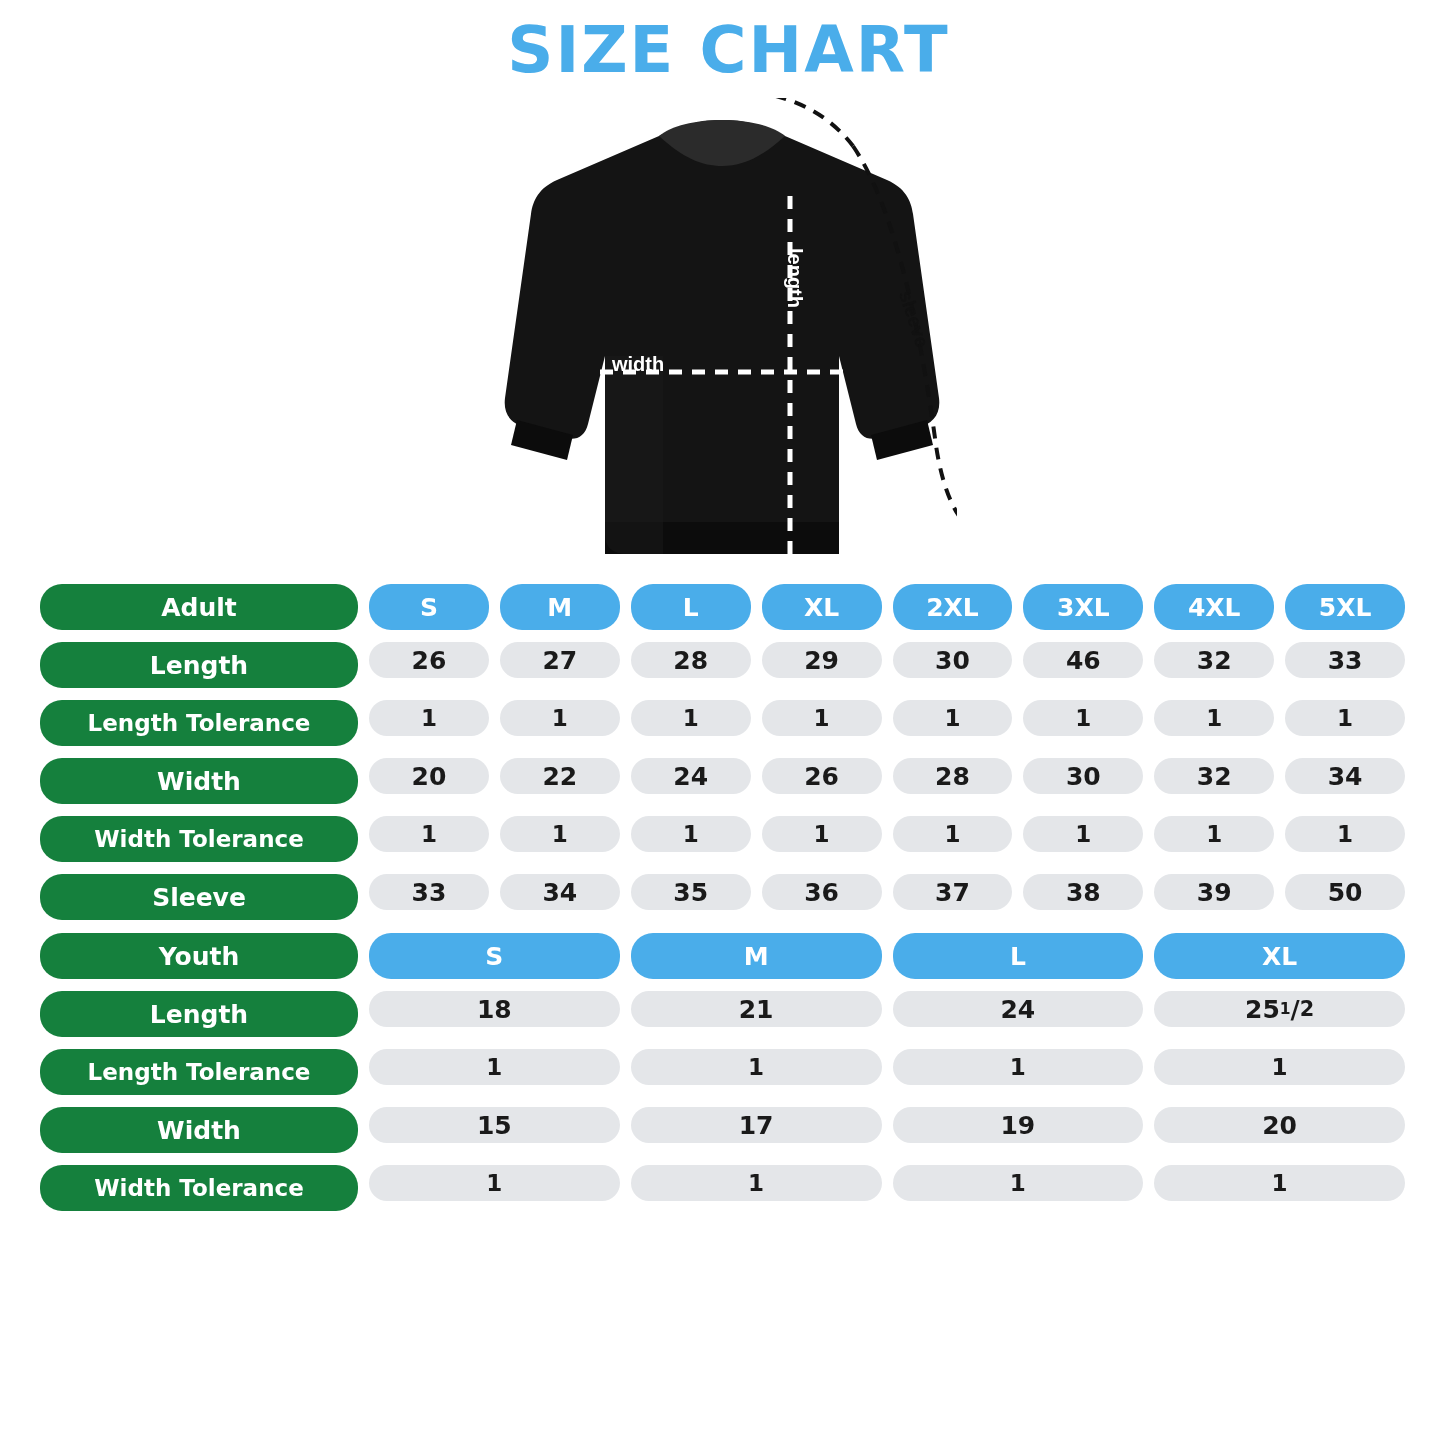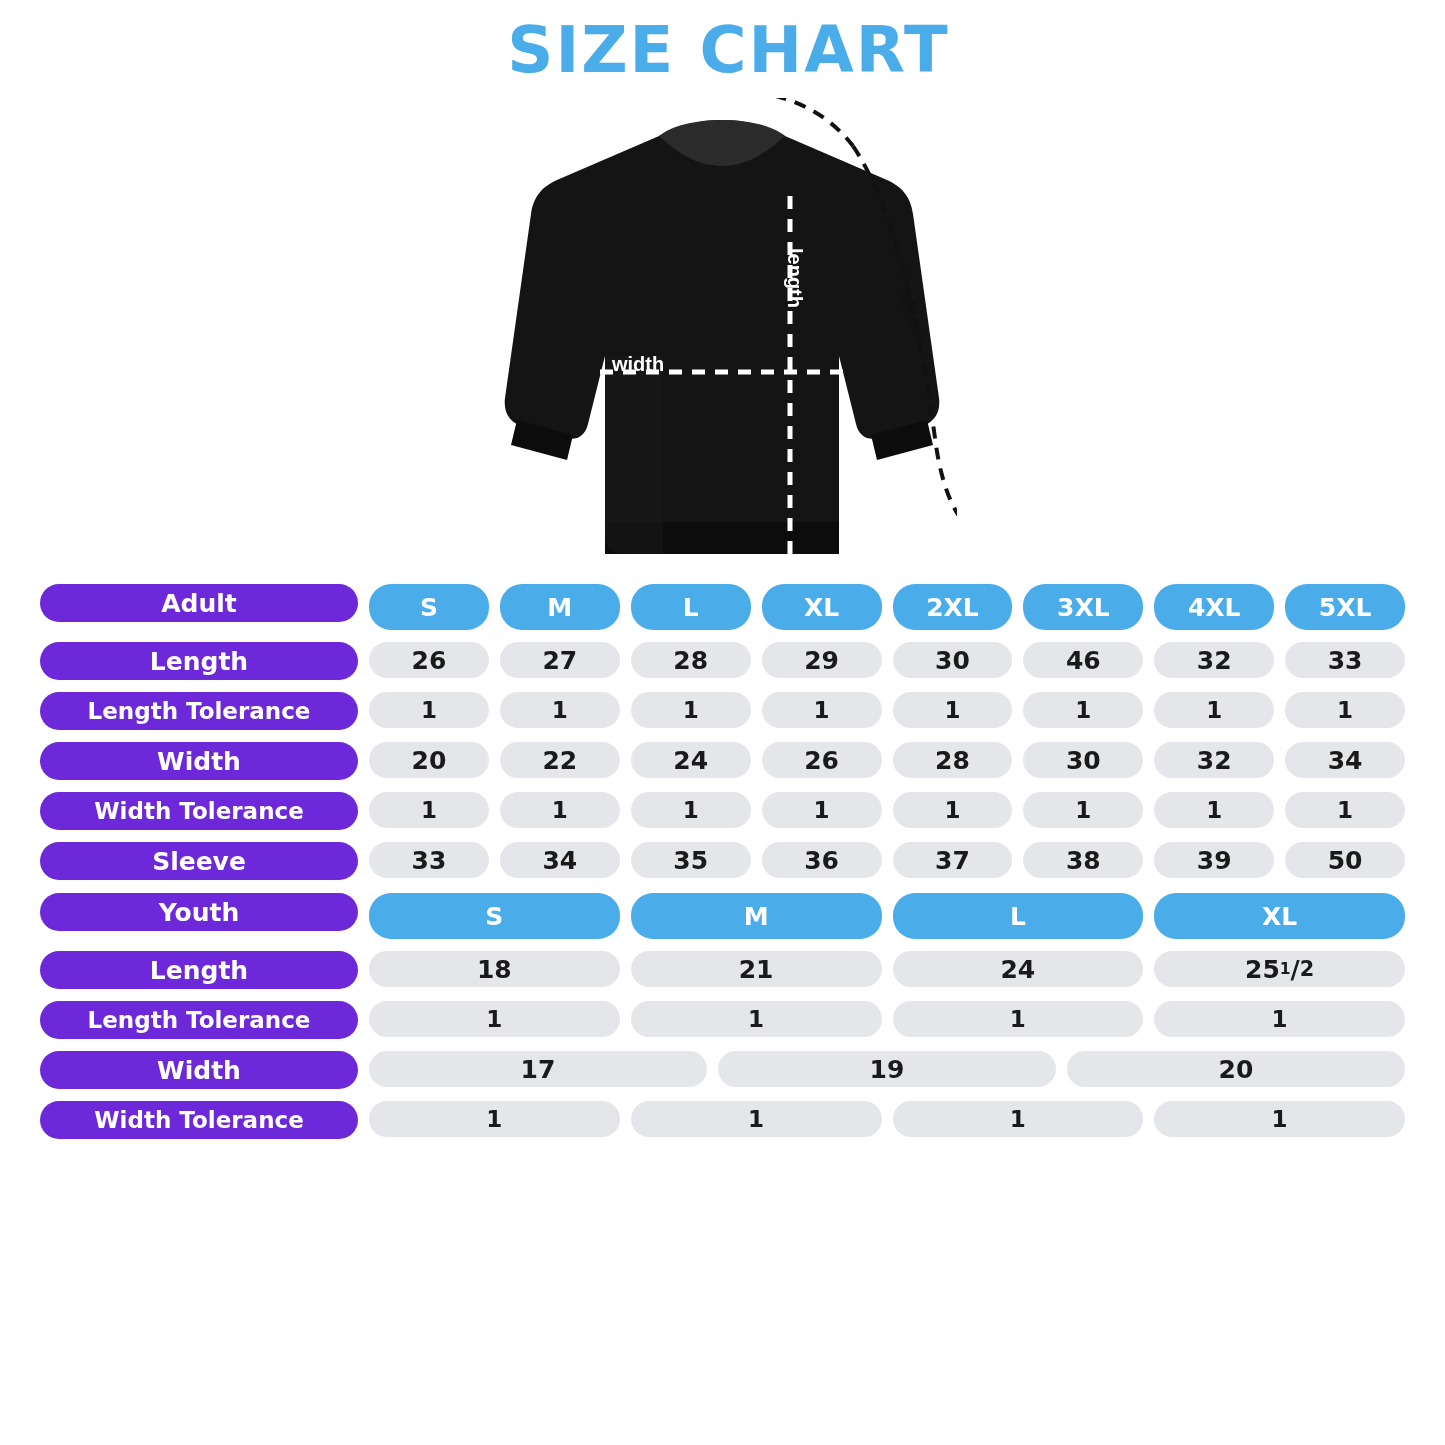--- a/index.html
+++ b/index.html
@@ -83,25 +83,25 @@
   .cell {
     border-radius: 22px;
     display: flex;
     align-items: center;
     justify-content: center;
     font-family: "DejaVu Sans", sans-serif;
   }
   .rowhead {
     width: 318px;
     flex: 0 0 318px;
-    background: #6d28d9;
+    background: #15803d;
     color: #ffffff;
     font-weight: bold;
     font-size: 25px;
-    height: 38px;
+    height: 46px;
   }
   .rowhead.small { font-size: 23px; }
   .valcell {
     flex: 1 1 0;
     background: #e4e6e9;
     color: #1a1a1a;
     font-weight: bold;
     font-size: 25px;
     height: 36px;
   }
@@ -268,20 +268,21 @@
     <div class="row">
       <div class="cell rowhead small">Length Tolerance</div>
       <div class="cell valcell thin">1</div>
       <div class="cell valcell thin">1</div>
       <div class="cell valcell thin">1</div>
       <div class="cell valcell thin">1</div>
     </div>
 
     <div class="row">
       <div class="cell rowhead">Width</div>
+      <div class="cell valcell">15</div>
       <div class="cell valcell">17</div>
       <div class="cell valcell">19</div>
       <div class="cell valcell">20</div>
     </div>
 
     <div class="row">
       <div class="cell rowhead small">Width Tolerance</div>
       <div class="cell valcell thin">1</div>
       <div class="cell valcell thin">1</div>
       <div class="cell valcell thin">1</div>

